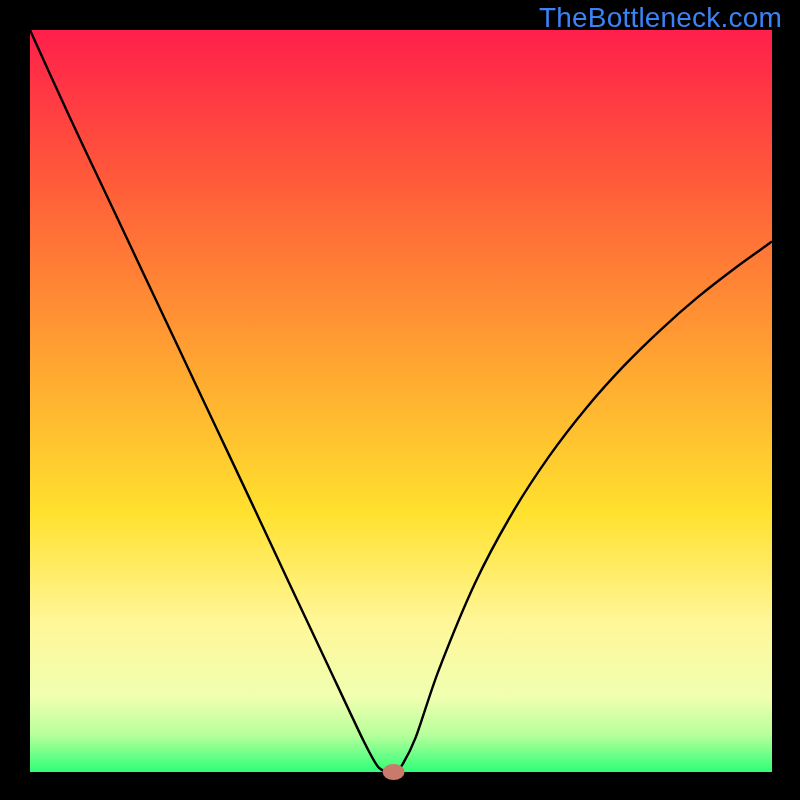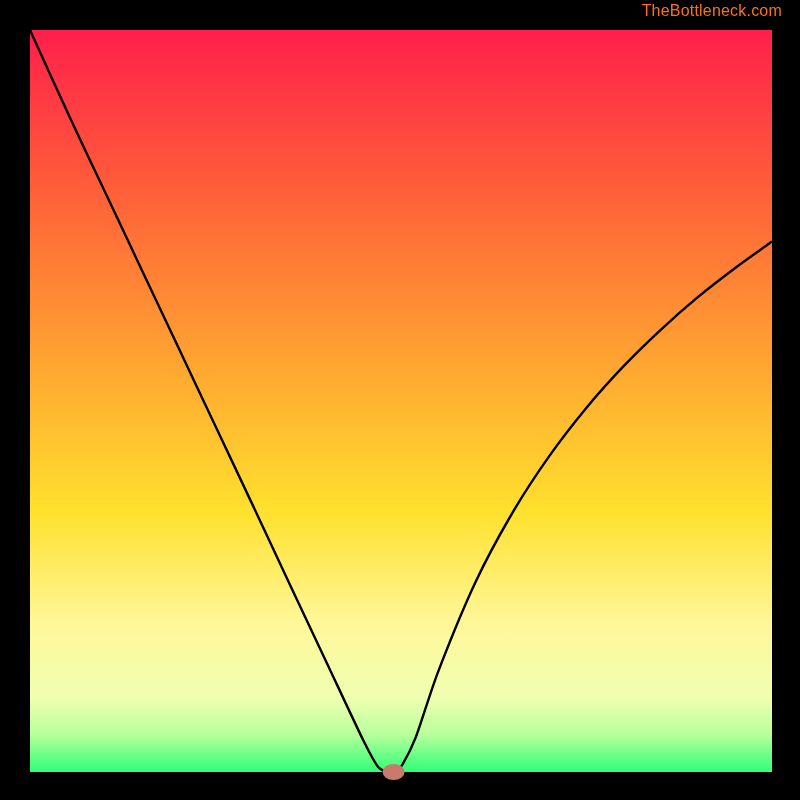--- a/index.html
+++ b/index.html
@@ -14,22 +14,22 @@
   .frame {
     position: absolute;
     left: 0; top: 0;
     width: 800px; height: 800px;
     background: #000;
   }
   .watermark {
     position: absolute;
     top: 2px;
     right: 18px;
-    color: #f97316;
-    font-size: 16px;
+    color: #3b82f6;
+    font-size: 28px;
     font-weight: 500;
     letter-spacing: 0.2px;
   }
   svg {
     position: absolute;
     left: 0; top: 0;
   }
 </style>
 </head>
 <body>

